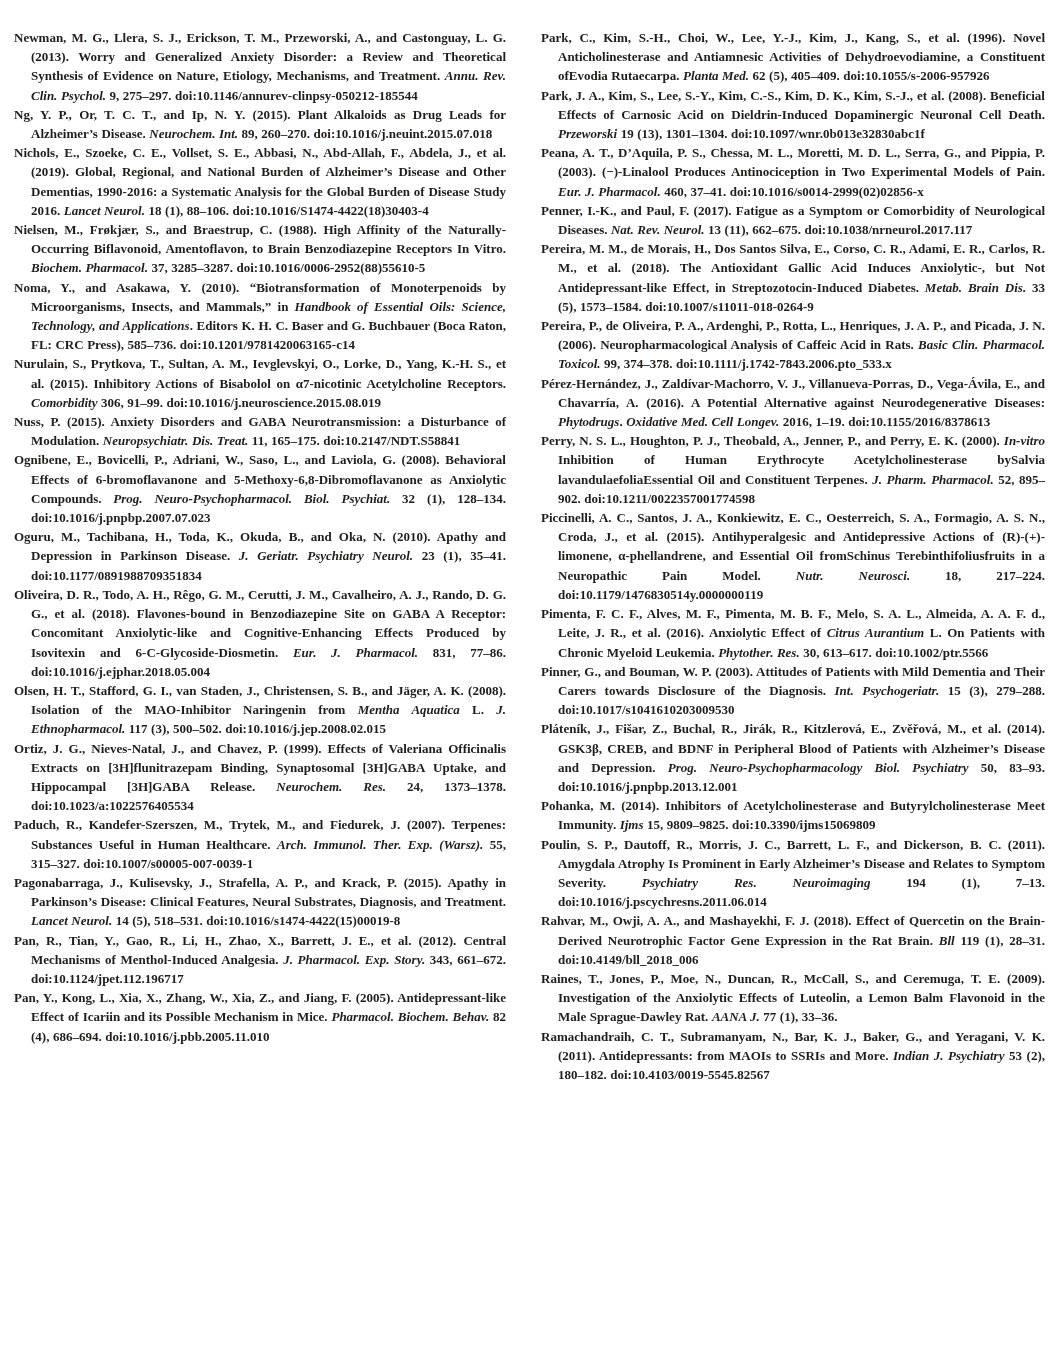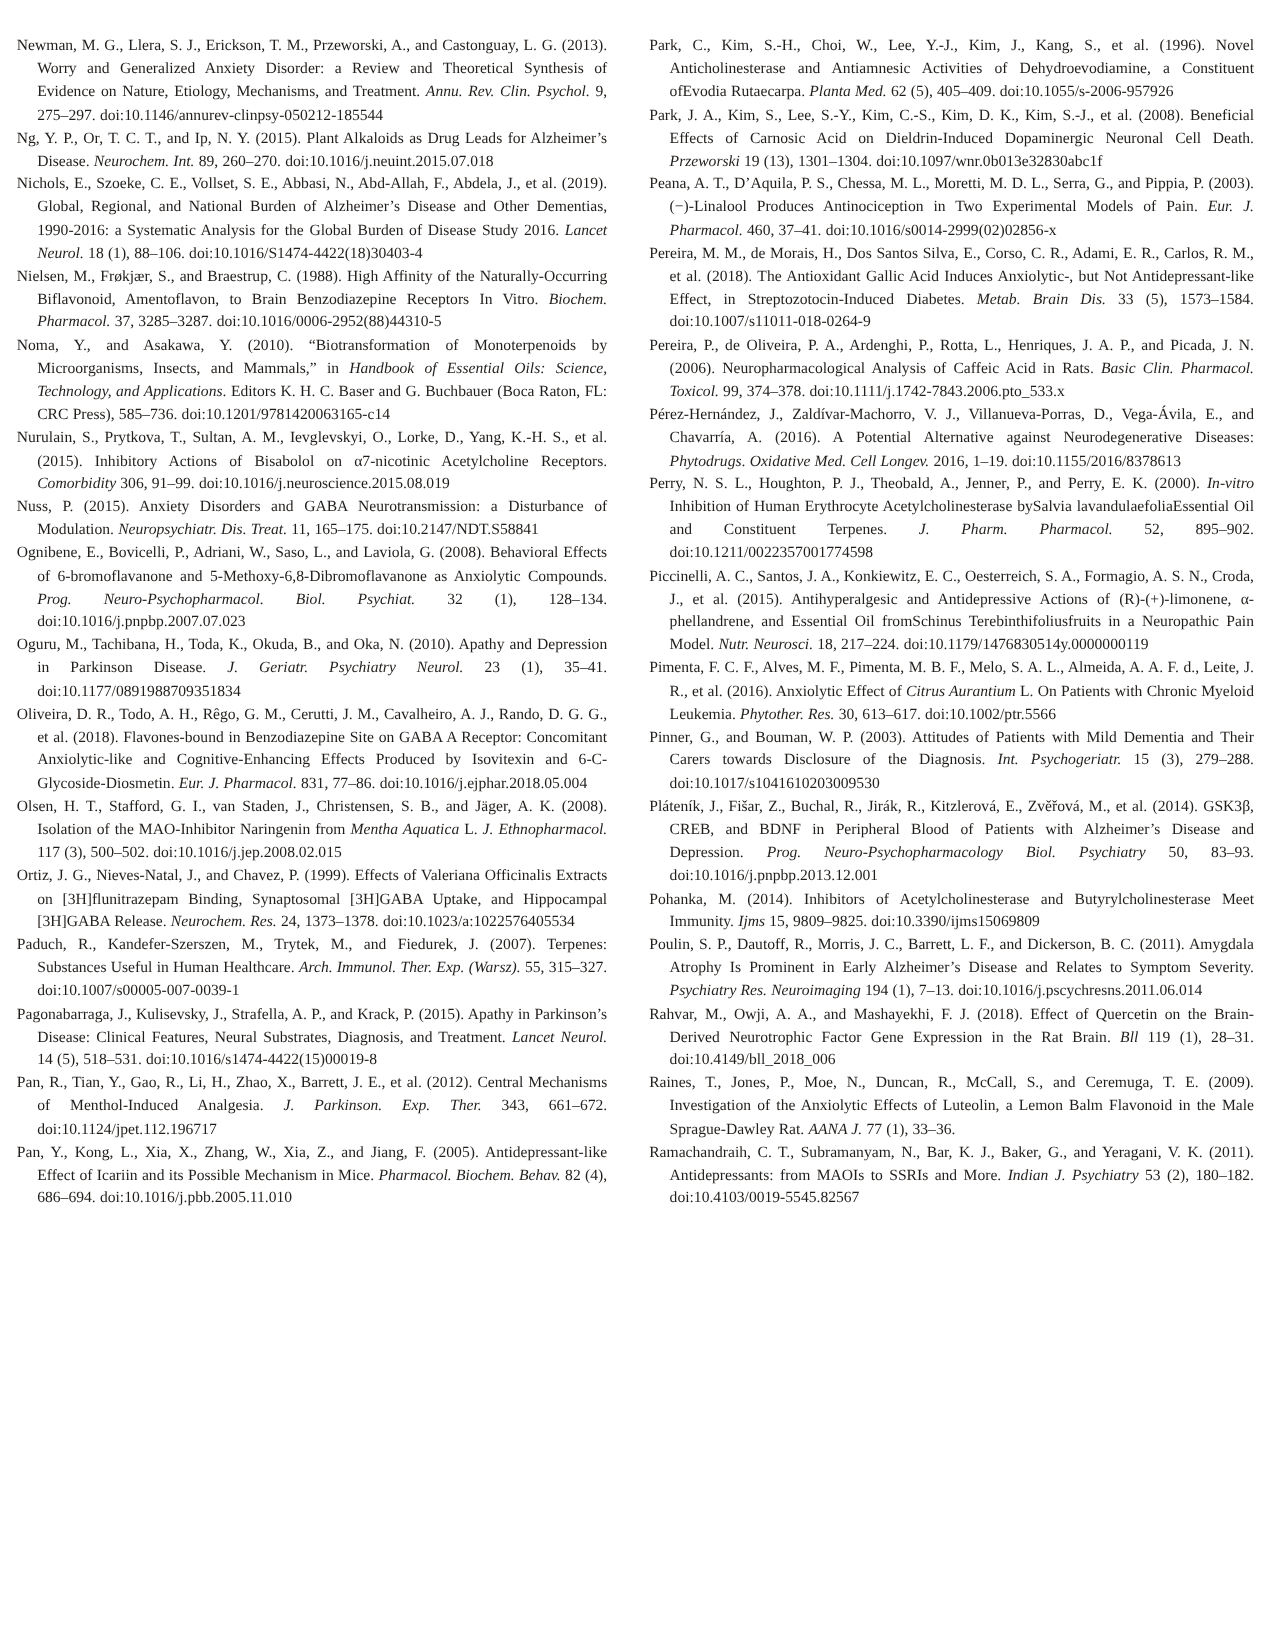--- a/index.html
+++ b/index.html
@@ -12,20 +12,21 @@
     background: #ffffff;
     overflow: hidden;
     font-family: "Liberation Serif", "DejaVu Serif", serif;
     color: #211d1a;
   }
   .page {
     box-sizing: border-box;
     width: 950px;
     height: 1355px;
     padding: 28px 12px 0 14px;
+    font-weight: bold;
   }
   .columns {
     display: flex;
     gap: 35px;
     align-items: flex-start;
   }
   .col {
     flex: 0 0 auto;
   }
   .col-left  { width: 492px; }
@@ -46,38 +47,39 @@
 </style>
 </head>
 <body>
 
 <div class="page">
   <div class="columns">
     <div class="col col-left">
         <p class="ref"><span>Newman, M. G., Llera, S. J., Erickson, T. M., Przeworski, A., and Castonguay, L. G. (2013). Worry and Generalized Anxiety Disorder: a Review and Theoretical Synthesis of Evidence on Nature, Etiology, Mechanisms, and Treatment. </span><em>Annu. Rev. Clin. Psychol.</em><span> 9, 275–297. doi:10.1146/annurev-clinpsy-050212-185544</span></p>
         <p class="ref"><span>Ng, Y. P., Or, T. C. T., and Ip, N. Y. (2015). Plant Alkaloids as Drug Leads for Alzheimer’s Disease. </span><em>Neurochem. Int.</em><span> 89, 260–270. doi:10.1016/j.neuint.2015.07.018</span></p>
         <p class="ref"><span>Nichols, E., Szoeke, C. E., Vollset, S. E., Abbasi, N., Abd-Allah, F., Abdela, J., et al. (2019). Global, Regional, and National Burden of Alzheimer’s Disease and Other Dementias, 1990-2016: a Systematic Analysis for the Global Burden of Disease Study 2016. </span><em>Lancet Neurol.</em><span> 18 (1), 88–106. doi:10.1016/S1474-4422(18)30403-4</span></p>
-        <p class="ref"><span>Nielsen, M., Frøkjær, S., and Braestrup, C. (1988). High Affinity of the Naturally-Occurring Biflavonoid, Amentoflavon, to Brain Benzodiazepine Receptors In Vitro. </span><em>Biochem. Pharmacol.</em><span> 37, 3285–3287. doi:10.1016/0006-2952(88)44310-5</span></p>
+        <p class="ref"><span>Nielsen, M., Frøkjær, S., and Braestrup, C. (1988). High Affinity of the Naturally-Occurring Biflavonoid, Amentoflavon, to Brain Benzodiazepine Receptors In Vitro. </span><em>Biochem. Pharmacol.</em><span> 37, 3285–3287. doi:10.1016/0006-2952(88)55610-5</span></p>
         <p class="ref"><span>Noma, Y., and Asakawa, Y. (2010). “Biotransformation of Monoterpenoids by Microorganisms, Insects, and Mammals,” in </span><em>Handbook of Essential Oils: Science, Technology, and Applications</em><span>. Editors K. H. C. Baser and G. Buchbauer (Boca Raton, FL: CRC Press), 585–736. doi:10.1201/9781420063165-c14</span></p>
         <p class="ref"><span>Nurulain, S., Prytkova, T., Sultan, A. M., Ievglevskyi, O., Lorke, D., Yang, K.-H. S., et al. (2015). Inhibitory Actions of Bisabolol on α7-nicotinic Acetylcholine Receptors. </span><em>Comorbidity</em><span> 306, 91–99. doi:10.1016/j.neuroscience.2015.08.019</span></p>
         <p class="ref"><span>Nuss, P. (2015). Anxiety Disorders and GABA Neurotransmission: a Disturbance of Modulation. </span><em>Neuropsychiatr. Dis. Treat.</em><span> 11, 165–175. doi:10.2147/NDT.S58841</span></p>
         <p class="ref"><span>Ognibene, E., Bovicelli, P., Adriani, W., Saso, L., and Laviola, G. (2008). Behavioral Effects of 6-bromoflavanone and 5-Methoxy-6,8-Dibromoflavanone as Anxiolytic Compounds. </span><em>Prog. Neuro-Psychopharmacol. Biol. Psychiat.</em><span> 32 (1), 128–134. doi:10.1016/j.pnpbp.2007.07.023</span></p>
         <p class="ref"><span>Oguru, M., Tachibana, H., Toda, K., Okuda, B., and Oka, N. (2010). Apathy and Depression in Parkinson Disease. </span><em>J. Geriatr. Psychiatry Neurol.</em><span> 23 (1), 35–41. doi:10.1177/0891988709351834</span></p>
         <p class="ref"><span>Oliveira, D. R., Todo, A. H., Rêgo, G. M., Cerutti, J. M., Cavalheiro, A. J., Rando, D. G. G., et al. (2018). Flavones-bound in Benzodiazepine Site on GABA A Receptor: Concomitant Anxiolytic-like and Cognitive-Enhancing Effects Produced by Isovitexin and 6-C-Glycoside-Diosmetin. </span><em>Eur. J. Pharmacol.</em><span> 831, 77–86. doi:10.1016/j.ejphar.2018.05.004</span></p>
         <p class="ref"><span>Olsen, H. T., Stafford, G. I., van Staden, J., Christensen, S. B., and Jäger, A. K. (2008). Isolation of the MAO-Inhibitor Naringenin from </span><em>Mentha Aquatica</em><span> L. </span><em>J. Ethnopharmacol.</em><span> 117 (3), 500–502. doi:10.1016/j.jep.2008.02.015</span></p>
         <p class="ref"><span>Ortiz, J. G., Nieves-Natal, J., and Chavez, P. (1999). Effects of Valeriana Officinalis Extracts on [3H]flunitrazepam Binding, Synaptosomal [3H]GABA Uptake, and Hippocampal [3H]GABA Release. </span><em>Neurochem. Res.</em><span> 24, 1373–1378. doi:10.1023/a:1022576405534</span></p>
         <p class="ref"><span>Paduch, R., Kandefer-Szerszen, M., Trytek, M., and Fiedurek, J. (2007). Terpenes: Substances Useful in Human Healthcare. </span><em>Arch. Immunol. Ther. Exp. (Warsz).</em><span> 55, 315–327. doi:10.1007/s00005-007-0039-1</span></p>
         <p class="ref"><span>Pagonabarraga, J., Kulisevsky, J., Strafella, A. P., and Krack, P. (2015). Apathy in Parkinson’s Disease: Clinical Features, Neural Substrates, Diagnosis, and Treatment. </span><em>Lancet Neurol.</em><span> 14 (5), 518–531. doi:10.1016/s1474-4422(15)00019-8</span></p>
-        <p class="ref"><span>Pan, R., Tian, Y., Gao, R., Li, H., Zhao, X., Barrett, J. E., et al. (2012). Central Mechanisms of Menthol-Induced Analgesia. </span><em>J. Parkinson. Exp. Ther.</em><span> 343, 661–672. doi:10.1124/jpet.112.196717</span></p>
+        <p class="ref"><span>Pan, R., Tian, Y., Gao, R., Li, H., Zhao, X., Barrett, J. E., et al. (2012). Central Mechanisms of Menthol-Induced Analgesia. </span><em>J. Pharmacol. Exp. Story.</em><span> 343, 661–672. doi:10.1124/jpet.112.196717</span></p>
         <p class="ref"><span>Pan, Y., Kong, L., Xia, X., Zhang, W., Xia, Z., and Jiang, F. (2005). Antidepressant-like Effect of Icariin and its Possible Mechanism in Mice. </span><em>Pharmacol. Biochem. Behav.</em><span> 82 (4), 686–694. doi:10.1016/j.pbb.2005.11.010</span></p>
       </div>
     <div class="col col-right">
         <p class="ref"><span>Park, C., Kim, S.-H., Choi, W., Lee, Y.-J., Kim, J., Kang, S., et al. (1996). Novel Anticholinesterase and Antiamnesic Activities of Dehydroevodiamine, a Constituent ofEvodia Rutaecarpa. </span><em>Planta Med.</em><span> 62 (5), 405–409. doi:10.1055/s-2006-957926</span></p>
         <p class="ref"><span>Park, J. A., Kim, S., Lee, S.-Y., Kim, C.-S., Kim, D. K., Kim, S.-J., et al. (2008). Beneficial Effects of Carnosic Acid on Dieldrin-Induced Dopaminergic Neuronal Cell Death. </span><em>Przeworski</em><span> 19 (13), 1301–1304. doi:10.1097/wnr.0b013e32830abc1f</span></p>
         <p class="ref"><span>Peana, A. T., D’Aquila, P. S., Chessa, M. L., Moretti, M. D. L., Serra, G., and Pippia, P. (2003). (−)-Linalool Produces Antinociception in Two Experimental Models of Pain. </span><em>Eur. J. Pharmacol.</em><span> 460, 37–41. doi:10.1016/s0014-2999(02)02856-x</span></p>
+        <p class="ref"><span>Penner, I.-K., and Paul, F. (2017). Fatigue as a Symptom or Comorbidity of Neurological Diseases. </span><em>Nat. Rev. Neurol.</em><span> 13 (11), 662–675. doi:10.1038/nrneurol.2017.117</span></p>
         <p class="ref"><span>Pereira, M. M., de Morais, H., Dos Santos Silva, E., Corso, C. R., Adami, E. R., Carlos, R. M., et al. (2018). The Antioxidant Gallic Acid Induces Anxiolytic-, but Not Antidepressant-like Effect, in Streptozotocin-Induced Diabetes. </span><em>Metab. Brain Dis.</em><span> 33 (5), 1573–1584. doi:10.1007/s11011-018-0264-9</span></p>
         <p class="ref"><span>Pereira, P., de Oliveira, P. A., Ardenghi, P., Rotta, L., Henriques, J. A. P., and Picada, J. N. (2006). Neuropharmacological Analysis of Caffeic Acid in Rats. </span><em>Basic Clin. Pharmacol. Toxicol.</em><span> 99, 374–378. doi:10.1111/j.1742-7843.2006.pto_533.x</span></p>
         <p class="ref"><span>Pérez-Hernández, J., Zaldívar-Machorro, V. J., Villanueva-Porras, D., Vega-Ávila, E., and Chavarría, A. (2016). A Potential Alternative against Neurodegenerative Diseases: </span><em>Phytodrugs</em><span>. </span><em>Oxidative Med. Cell Longev.</em><span> 2016, 1–19. doi:10.1155/2016/8378613</span></p>
         <p class="ref"><span>Perry, N. S. L., Houghton, P. J., Theobald, A., Jenner, P., and Perry, E. K. (2000). </span><em>In-vitro</em><span> Inhibition of Human Erythrocyte Acetylcholinesterase bySalvia lavandulaefoliaEssential Oil and Constituent Terpenes. </span><em>J. Pharm. Pharmacol.</em><span> 52, 895–902. doi:10.1211/0022357001774598</span></p>
         <p class="ref"><span>Piccinelli, A. C., Santos, J. A., Konkiewitz, E. C., Oesterreich, S. A., Formagio, A. S. N., Croda, J., et al. (2015). Antihyperalgesic and Antidepressive Actions of (R)-(+)-limonene, α-phellandrene, and Essential Oil fromSchinus Terebinthifoliusfruits in a Neuropathic Pain Model. </span><em>Nutr. Neurosci.</em><span> 18, 217–224. doi:10.1179/1476830514y.0000000119</span></p>
         <p class="ref"><span>Pimenta, F. C. F., Alves, M. F., Pimenta, M. B. F., Melo, S. A. L., Almeida, A. A. F. d., Leite, J. R., et al. (2016). Anxiolytic Effect of </span><em>Citrus Aurantium</em><span> L. On Patients with Chronic Myeloid Leukemia. </span><em>Phytother. Res.</em><span> 30, 613–617. doi:10.1002/ptr.5566</span></p>
         <p class="ref"><span>Pinner, G., and Bouman, W. P. (2003). Attitudes of Patients with Mild Dementia and Their Carers towards Disclosure of the Diagnosis. </span><em>Int. Psychogeriatr.</em><span> 15 (3), 279–288. doi:10.1017/s1041610203009530</span></p>
         <p class="ref"><span>Pláteník, J., Fišar, Z., Buchal, R., Jirák, R., Kitzlerová, E., Zvěřová, M., et al. (2014). GSK3β, CREB, and BDNF in Peripheral Blood of Patients with Alzheimer’s Disease and Depression. </span><em>Prog. Neuro-Psychopharmacology Biol. Psychiatry</em><span> 50, 83–93. doi:10.1016/j.pnpbp.2013.12.001</span></p>
         <p class="ref"><span>Pohanka, M. (2014). Inhibitors of Acetylcholinesterase and Butyrylcholinesterase Meet Immunity. </span><em>Ijms</em><span> 15, 9809–9825. doi:10.3390/ijms15069809</span></p>
         <p class="ref"><span>Poulin, S. P., Dautoff, R., Morris, J. C., Barrett, L. F., and Dickerson, B. C. (2011). Amygdala Atrophy Is Prominent in Early Alzheimer’s Disease and Relates to Symptom Severity. </span><em>Psychiatry Res. Neuroimaging</em><span> 194 (1), 7–13. doi:10.1016/j.pscychresns.2011.06.014</span></p>

